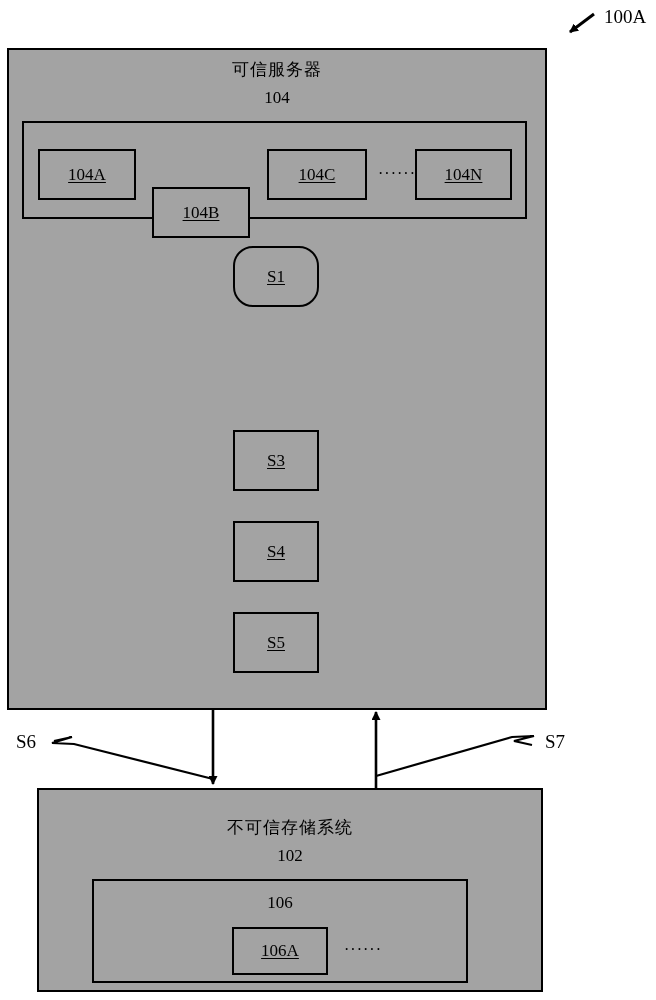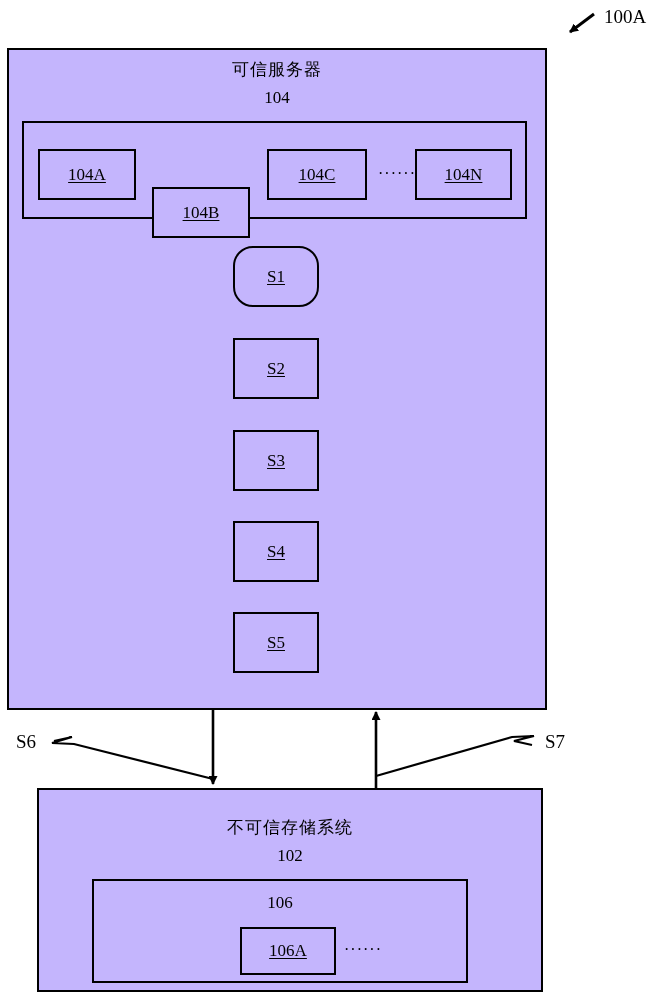--- a/index.html
+++ b/index.html
@@ -14,21 +14,21 @@
   #figure {
     position: relative;
     width: 656px;
     height: 1000px;
     background: #ffffff;
     overflow: hidden;
   }
   .box {
     position: absolute;
     border: 2px solid #000000;
-    background: #c4b5fd;
+    background: #a3a3a3;
     box-sizing: border-box;
   }
   .label {
     position: absolute;
     text-align: center;
     white-space: nowrap;
     line-height: 1.15;
   }
   .u {
     text-underline-offset: 2px;
@@ -113,23 +113,20 @@
   <div class="dots" style="left:378px; top:165px;">······</div>
 
   <div class="box" style="left:415px; top:149px; width:97px; height:51px;">
     <span class="boxlabel">104N</span>
   </div>
 
   <div class="box" style="left:233px; top:246px; width:86px; height:61px;border-radius:20px;">
     <span class="boxlabel">S1</span>
   </div>
 
-  <div class="box" style="left:233px; top:338px; width:86px; height:61px;">
-    <span class="boxlabel">S2</span>
-  </div>
 
   <div class="box" style="left:233px; top:430px; width:86px; height:61px;">
     <span class="boxlabel">S3</span>
   </div>
 
   <div class="box" style="left:233px; top:521px; width:86px; height:61px;">
     <span class="boxlabel">S4</span>
   </div>
 
   <div class="box" style="left:233px; top:612px; width:86px; height:61px;">
@@ -142,21 +139,21 @@
 
   <div class="box" style="left:37px; top:788px; width:506px; height:204px;"></div>
 
   <div class="label cjk" style="left:37px; width:506px; top:818px;">不可信存储系统</div>
   <div class="label num u" style="left:37px; width:506px; top:846px;">102</div>
 
   <div class="box" style="left:92px; top:879px; width:376px; height:104px;"></div>
 
   <div class="label num u" style="left:92px; width:376px; top:893px;">106</div>
 
-  <div class="box" style="left:240px; top:927px; width:96px; height:48px;">
+  <div class="box" style="left:232px; top:927px; width:96px; height:48px;">
     <span class="boxlabel">106A</span>
   </div>
 
   <div class="dots" style="left:344px; top:941px;">······</div>
 
   <svg class="overlay" viewBox="0 0 656 1000">
     <defs>
       <marker id="arrowhead" markerWidth="9" markerHeight="9" refX="8" refY="4.5" orient="auto" markerUnits="userSpaceOnUse">
         <path d="M0,0 L9,4.5 L0,9 z" fill="#000000"></path>
       </marker>

